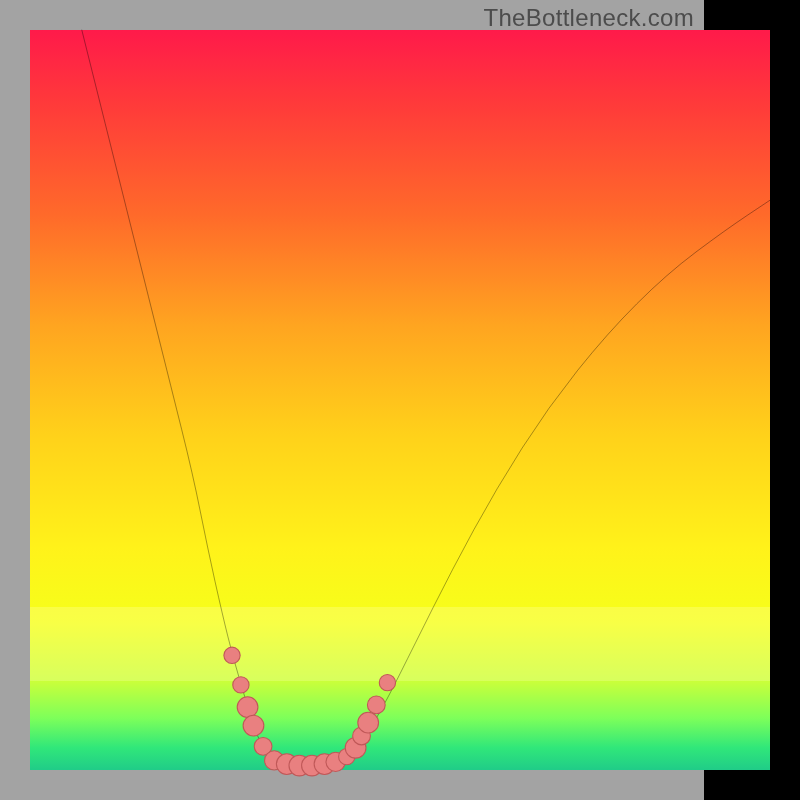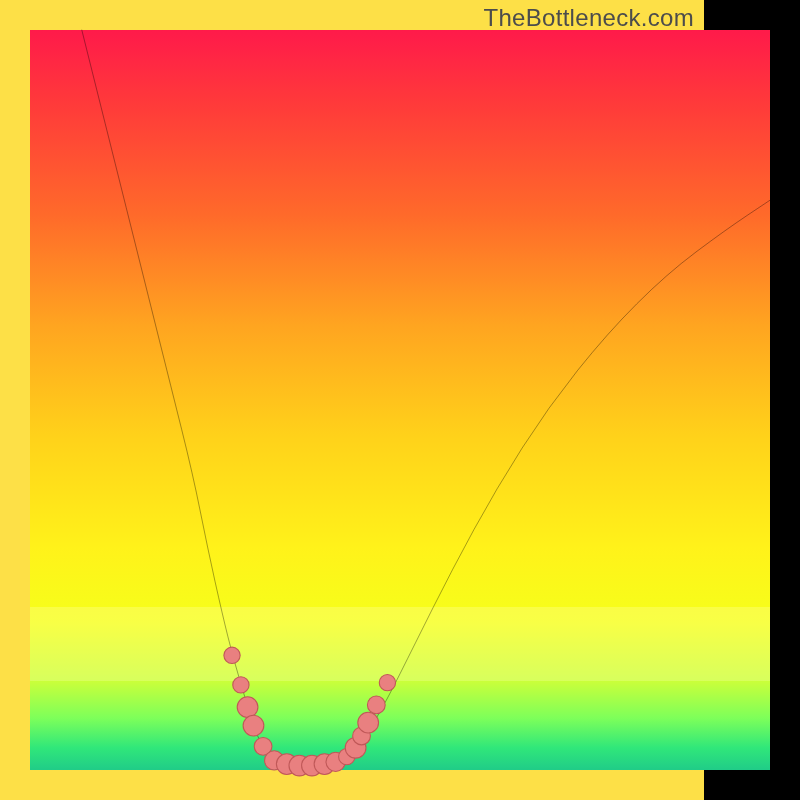--- a/index.html
+++ b/index.html
@@ -8,21 +8,21 @@
     width: 800px;
     height: 800px;
     overflow: hidden;
     background: #000;
     font-family: Arial, Helvetica, sans-serif;
   }
   .stage {
     position: relative;
     width: 704px;
     height: 800px;
-    background: #fde047;
+    background: #a3a3a3;
   }
   .plot {
     position: absolute;
     left: 30px;
     top: 30px;
     width: 740px;
     height: 740px;
     background: linear-gradient(
       to bottom,
       #ff1a4a 0%,

